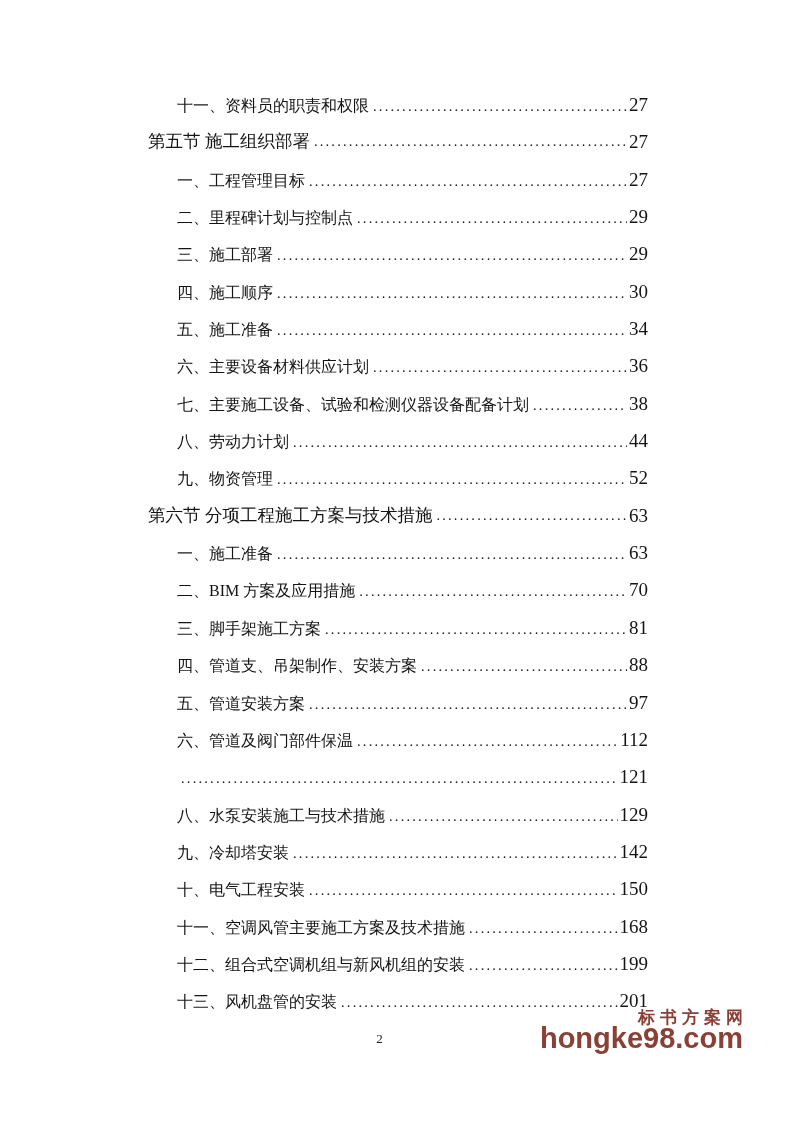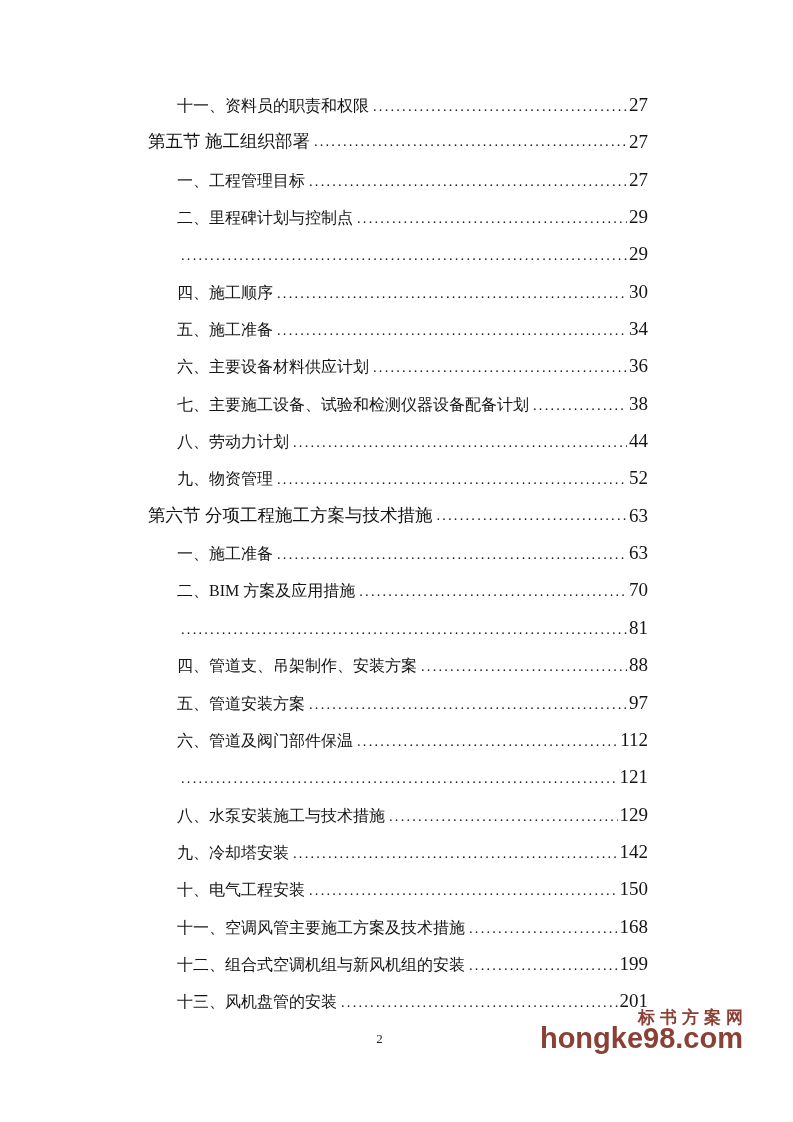--- a/index.html
+++ b/index.html
@@ -114,20 +114,21 @@
       <span class="toc-label">一、工程管理目标</span>
       <span class="toc-leader"></span>
       <span class="toc-page">27</span>
     </div>
       <div class="toc-row level-2">
       <span class="toc-label">二、里程碑计划与控制点</span>
       <span class="toc-leader"></span>
       <span class="toc-page">29</span>
     </div>
       <div class="toc-row level-2">
+      <span class="toc-label">三、施工部署</span>
       <span class="toc-leader"></span>
       <span class="toc-page">29</span>
     </div>
       <div class="toc-row level-2">
       <span class="toc-label">四、施工顺序</span>
       <span class="toc-leader"></span>
       <span class="toc-page">30</span>
     </div>
       <div class="toc-row level-2">
       <span class="toc-label">五、施工准备</span>
@@ -163,20 +164,21 @@
       <span class="toc-label">一、施工准备</span>
       <span class="toc-leader"></span>
       <span class="toc-page">63</span>
     </div>
       <div class="toc-row level-2">
       <span class="toc-label">二、BIM 方案及应用措施</span>
       <span class="toc-leader"></span>
       <span class="toc-page">70</span>
     </div>
       <div class="toc-row level-2">
+      <span class="toc-label">三、脚手架施工方案</span>
       <span class="toc-leader"></span>
       <span class="toc-page">81</span>
     </div>
       <div class="toc-row level-2">
       <span class="toc-label">四、管道支、吊架制作、安装方案</span>
       <span class="toc-leader"></span>
       <span class="toc-page">88</span>
     </div>
       <div class="toc-row level-2">
       <span class="toc-label">五、管道安装方案</span>

